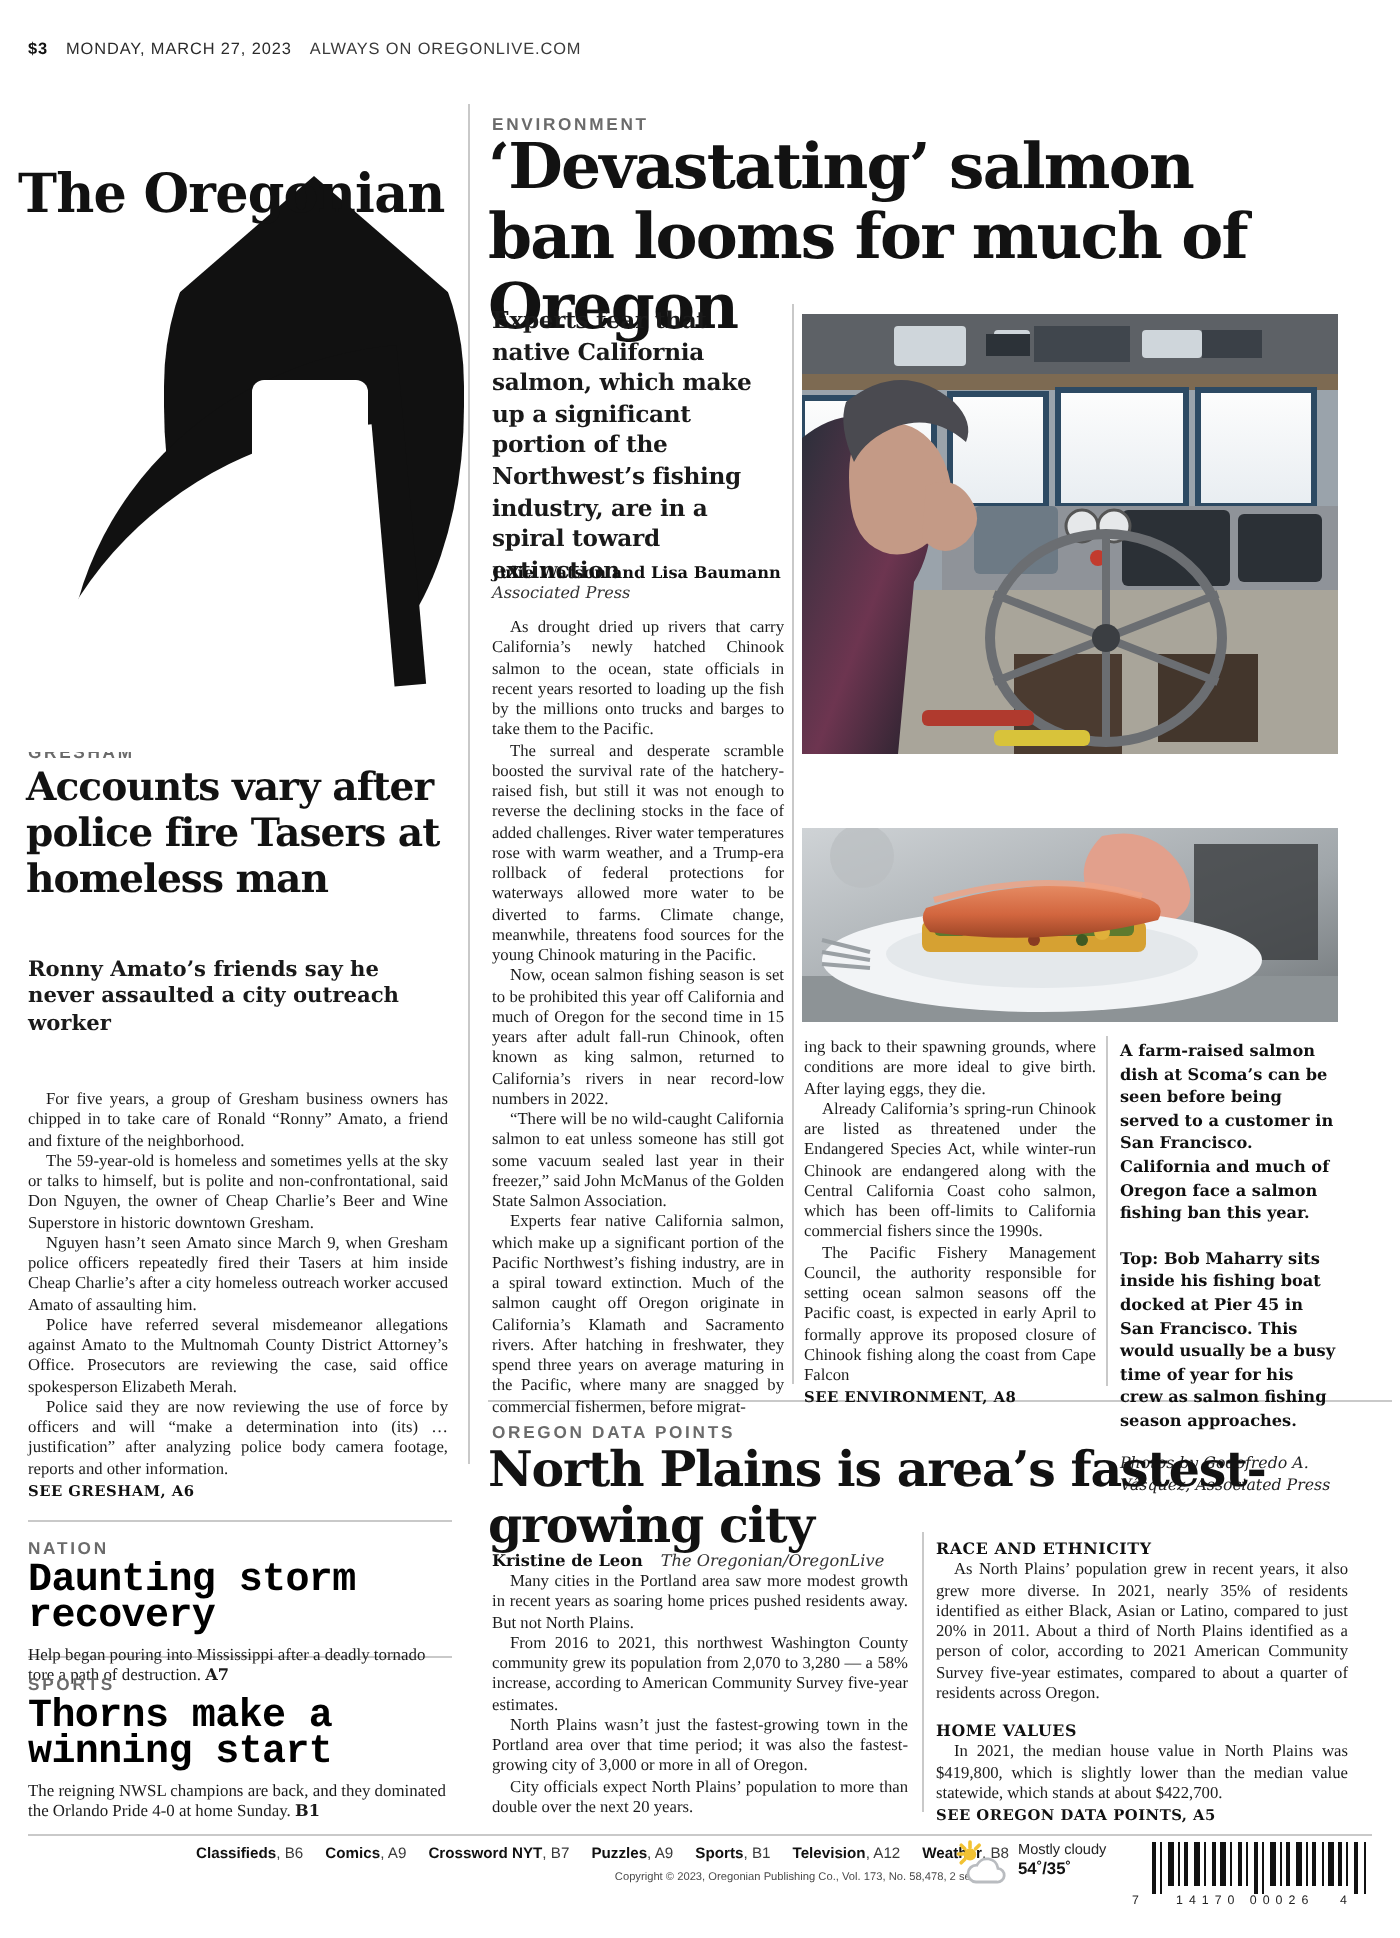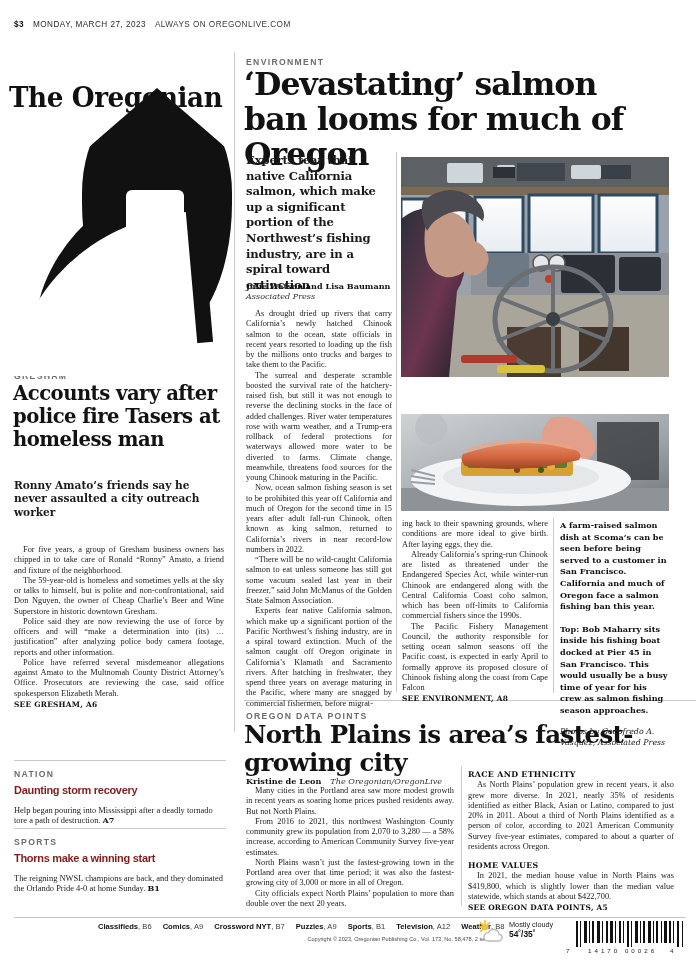--- a/index.html
+++ b/index.html
@@ -119,22 +119,22 @@
   #gresham-deck {
     position: absolute; left: 14px; top: 479px; width: 212px;
     font-size: 10.6px; line-height: 13.4px;
   }
   #gresham-byline { position: absolute; left: 14px; top: 526px; width: 212px; }
   #gresham-body { position: absolute; left: 14px; top: 545px; width: 210px; }
 
   #nation-block { position: absolute; left: 14px; top: 769px; width: 210px; }
   #sports-block { position: absolute; left: 14px; top: 837px; width: 210px; }
   .brief-hed {
-    font-family: Liberation Sans, sans-serif; font-weight: 700;
-    font-size: 11px; line-height: 17.5px; letter-spacing: -0.3px; color: #7f1d1d;
+    font-family: Liberation Mono, monospace; font-weight: 700;
+    font-size: 20px; line-height: 17.5px; letter-spacing: -0.3px; color: #000000;
     margin-top: 3px;
   }
   .brief-sum {
     font-family: "Liberation Serif", serif; font-size: 8.45px; line-height: 10.4px;
     color: #1b1b1b; margin-top: 5px;
   }
   .brief-sum b { font-family: "DejaVu Serif", serif; font-weight: 700; font-size: 8.1px; }
 
   
   #env-kicker { position: absolute; left: 246px; top: 57px; }
@@ -370,22 +370,23 @@
     <div class="cap-text" style="margin-top:11px;">Top: Bob Maharry sits inside his fishing boat docked at Pier 45 in San Francisco. This would usually be a busy time of year for his crew as salmon fishing season approaches.</div>
     <div class="cap-credit">Photos by Godofredo A. Vásquez, Associated Press</div>
   </div>
 
   <div class="kicker" id="gresham-kicker">GRESHAM</div>
   <div class="hed" id="gresham-hed">Accounts vary after police fire Tasers at homeless man</div>
   <div class="deck" id="gresham-deck">Ronny Amato’s friends say he never assaulted a city outreach worker</div>
   <div class="body" id="gresham-body">
     <p>For five years, a group of Gresham business owners has chipped in to take care of Ronald “Ronny” Amato, a friend and fixture of the neighborhood.</p>
     <p>The 59-year-old is homeless and sometimes yells at the sky or talks to himself, but is polite and non-confrontational, said Don Nguyen, the owner of Cheap Charlie’s Beer and Wine Superstore in historic downtown Gresham.</p>
+    <p>Nguyen hasn’t seen Amato since March 9, when Gresham police officers repeatedly fired their Tasers at him inside Cheap Charlie’s after a city homeless outreach worker accused Amato of assaulting him.</p>
+    <p>Police have referred several misdemeanor allegations against Amato to the Multnomah County District Attorney’s Office. Prosecutors are reviewing the case, said office spokesperson Elizabeth Merah.</p>
     <p>Police said they are now reviewing the use of force by officers and will “make a determination into (its) …justification” after analyzing police body camera footage, reports and other information.</p>
-    <p>Police have referred several misdemeanor allegations against Amato to the Multnomah County District Attorney’s Office. Prosecutors are reviewing the case, said office spokesperson Elizabeth Merah.</p>
     <div class="jump">SEE GRESHAM, A6</div>
   </div>
 
   <div id="nation-block">
     <div class="kicker">NATION</div>
     <div class="brief-hed">Daunting storm recovery</div>
     <div class="brief-sum">
       <span>Help began pouring into Mississippi after a deadly tornado tore a path of destruction.</span>
       <b>A7</b>
     </div>

